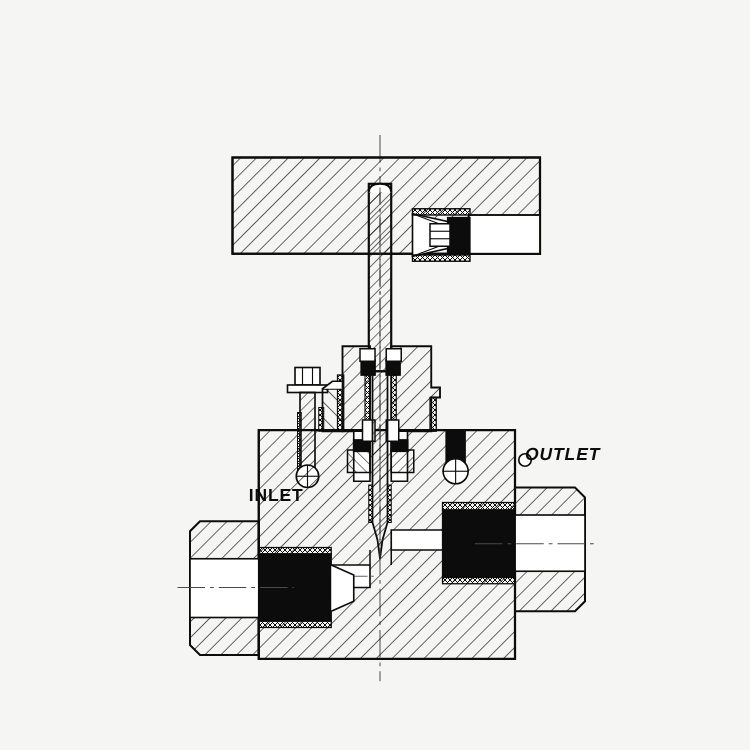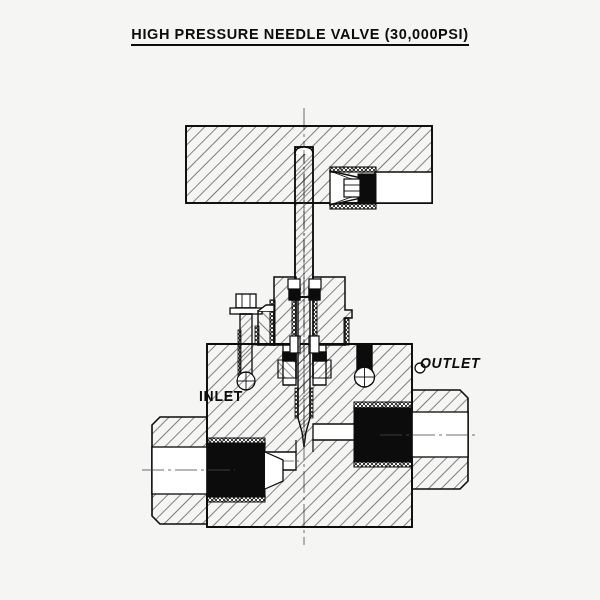--- a/index.html
+++ b/index.html
@@ -24,23 +24,20 @@
   }
   #lbl-inlet{left:155px;top:388px;padding-left:44px;}
   #lbl-outlet{left:420px;top:355px;font-style:italic;}
   svg{position:absolute;left:0;top:0;}
 </style>
 </head>
 <body>
 
 <div id="stage">
 
-  <div id="title">
-    <span>HIGH PRESSURE NEEDLE VALVE (30,000PSI)</span>
-  </div>
 
   <svg width="600" height="600" viewBox="0 0 600 600">
     <defs>
       <pattern id="h45" width="9" height="9" patternTransform="rotate(45)" patternUnits="userSpaceOnUse">
         <line x1="0" y1="0" x2="0" y2="9" stroke="#0c0c0c" stroke-width="1"></line>
       </pattern>
       <pattern id="h45b" width="9" height="9" patternTransform="rotate(-45)" patternUnits="userSpaceOnUse">
         <line x1="0" y1="0" x2="0" y2="9" stroke="#0c0c0c" stroke-width="1"></line>
       </pattern>
       <pattern id="h45f" width="6" height="6" patternTransform="rotate(45)" patternUnits="userSpaceOnUse">

